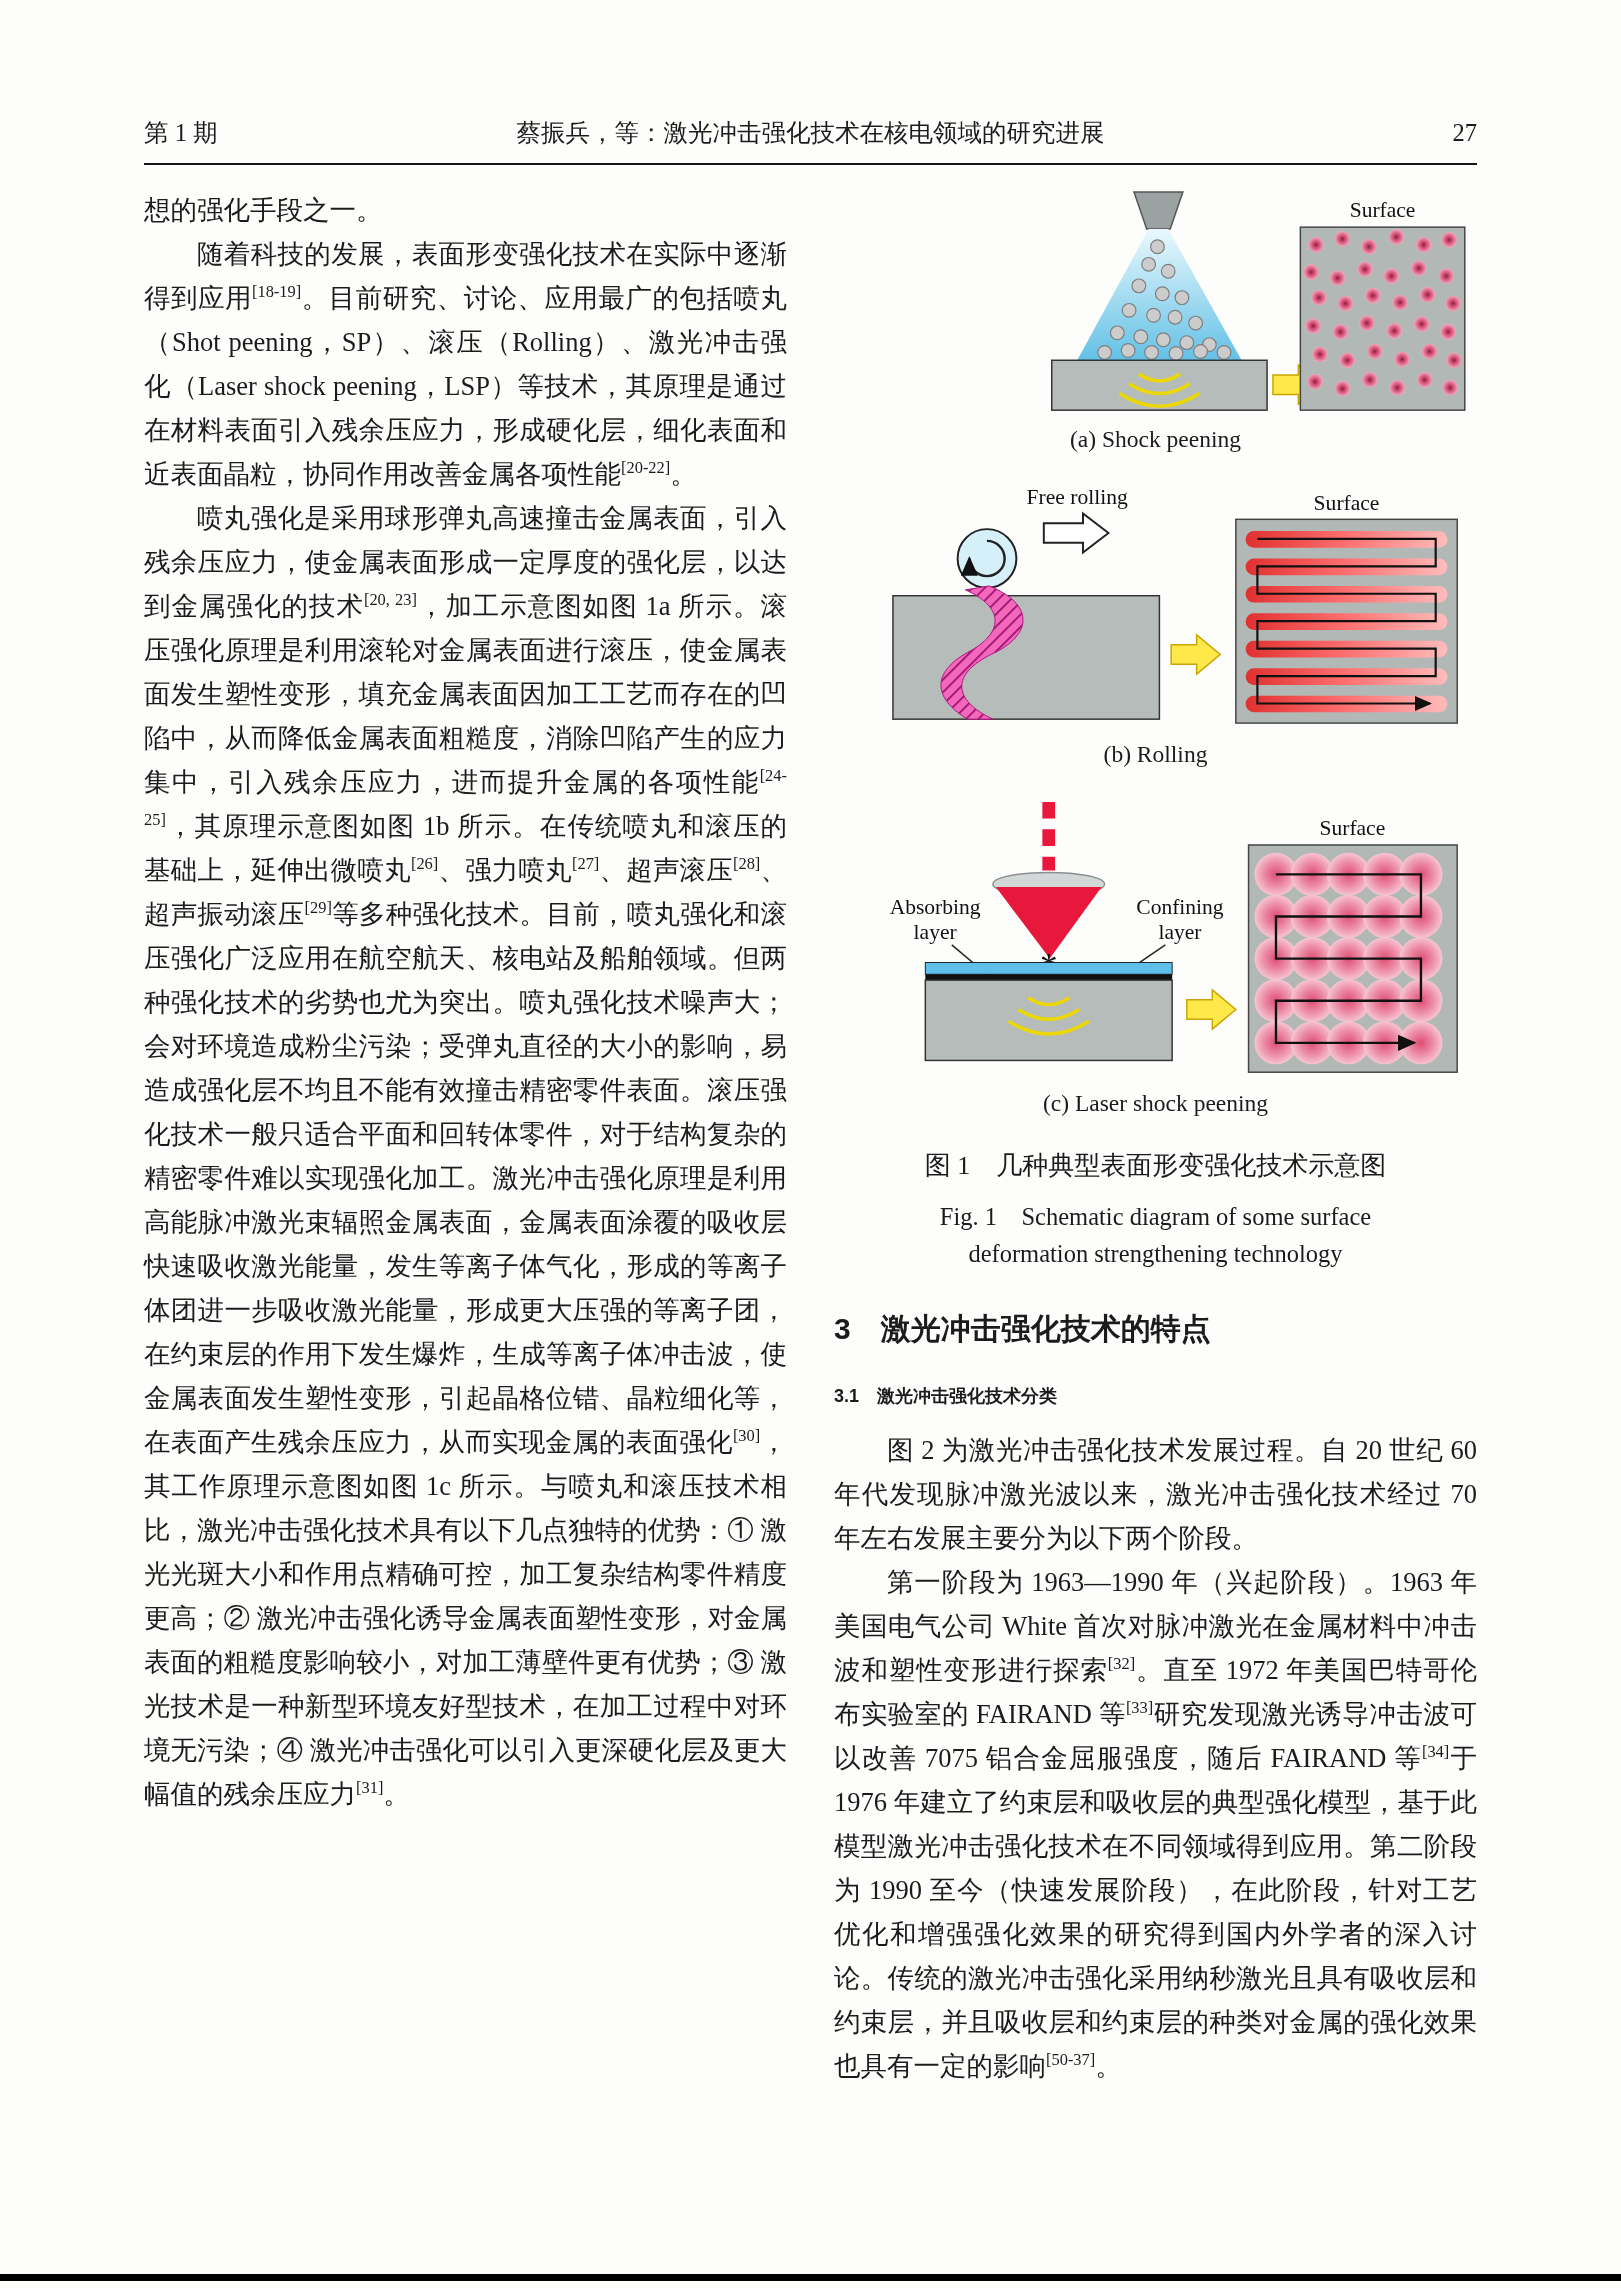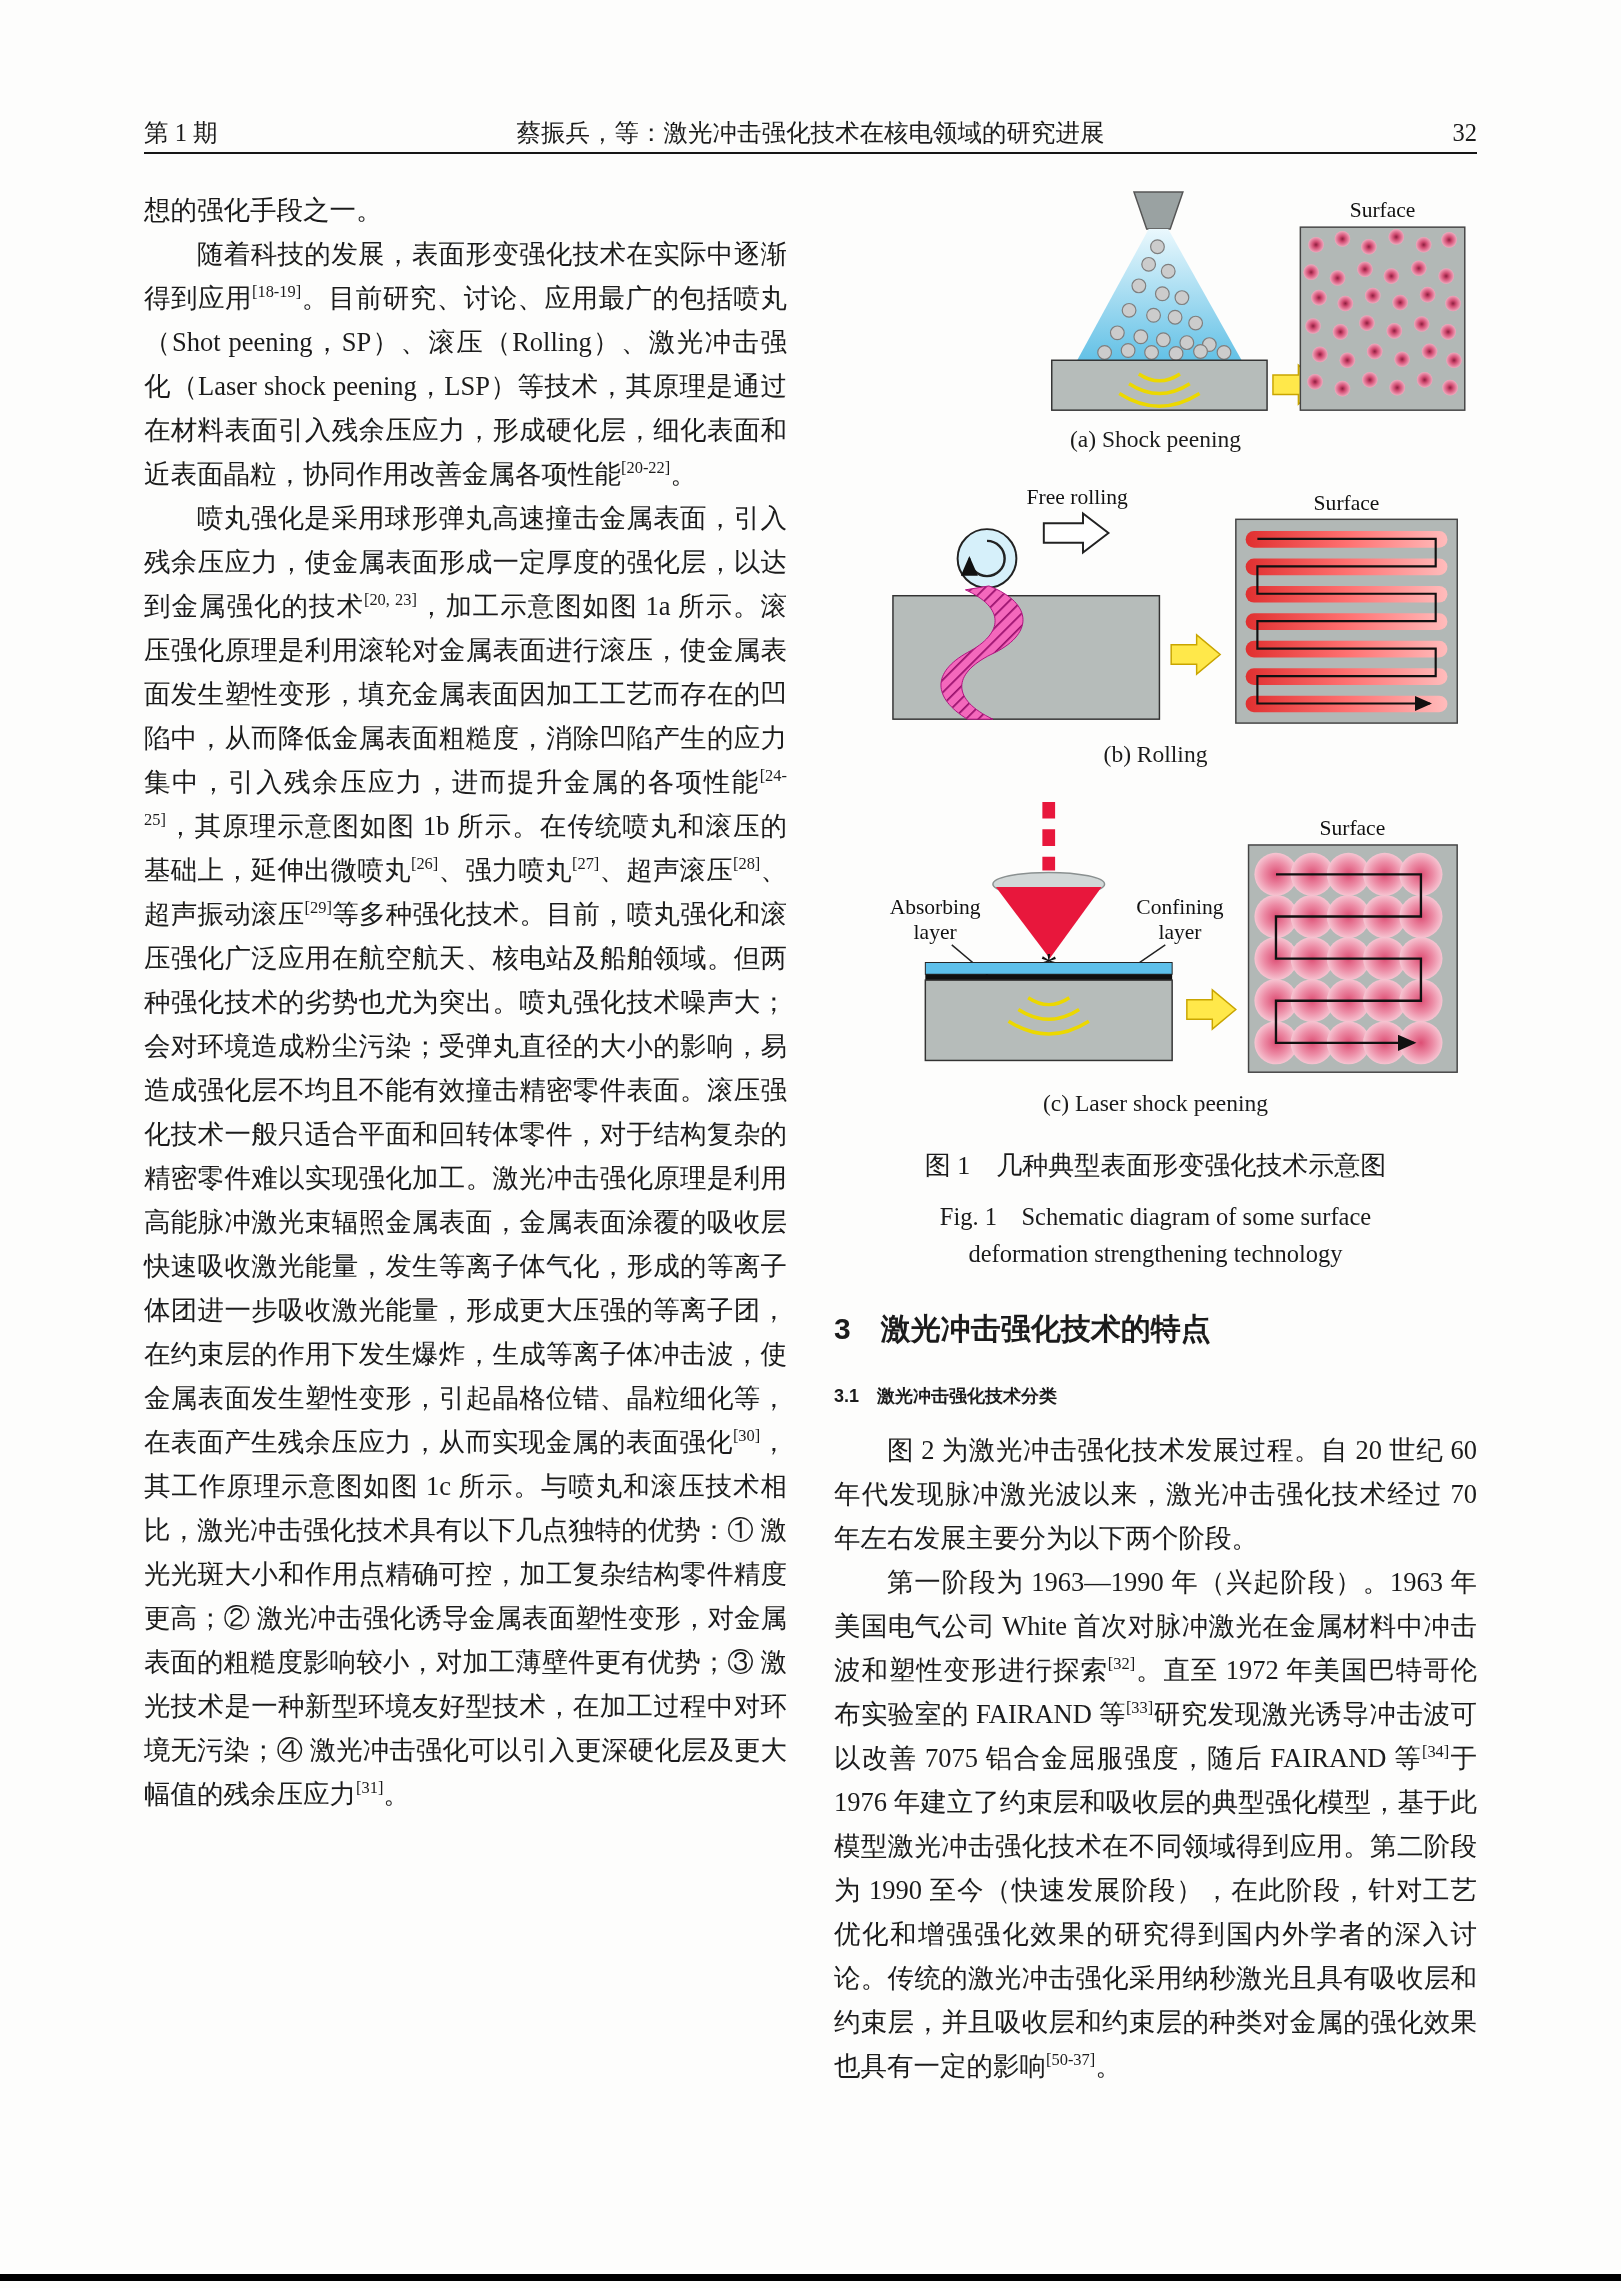--- a/index.html
+++ b/index.html
@@ -5,21 +5,21 @@
   * { margin:0; padding:0; box-sizing:border-box; }
   html,body { background:#d9d9d9; }
   .page {
     position:relative; width:1621px; height:2289px; margin:0 auto;
     background:#fdfdfc; overflow:hidden;
     font-family:"Liberation Serif", serif; color:#1b1b1b;
   }
   .header {
     position:absolute; top:116px; left:144px; width:1333px;
     display:flex; justify-content:space-between; align-items:baseline;
-    font-size:24.5px; padding-bottom:3px; border-bottom:2.5px solid #161616;font-family:Liberation Serif, serif;
+    font-size:24.5px; padding-bottom:14px; border-bottom:2.5px solid #161616;font-family:Liberation Serif, serif;
   }
   .header .h-issue { width:216px; text-align:left; }
   .header .h-title { flex:1; text-align:center; }
   .header .h-page { width:216px; text-align:right; }
   .columns {
     position:absolute; top:188px; left:144px; width:1333px;
     display:flex; gap:47px;justify-content:space-between;
   }
   .col { width:643px; font-size:26.5px; line-height:44px; text-align:justify; }
   .body-para { text-indent:2em; }
@@ -43,21 +43,21 @@
   .bottom-bar { position:absolute; left:0; bottom:7.8px; width:100%; height:6.9px; background:#000; }
 </style>
 </head>
 <body>
 
 <div class="page">
 
   <div class="header">
     <span class="h-issue">第 1 期</span>
     <span class="h-title">蔡振兵，等：激光冲击强化技术在核电领域的研究进展</span>
-    <span class="h-page">32</span>
+    <span class="h-page">27</span>
   </div>
 
   <div class="columns">
 
     <div class="col">
       <p class="cont-para">想的强化手段之一。</p>
       <p class="body-para">随着科技的发展，表面形变强化技术在实际中逐渐得到应用<sup>[18-19]</sup>。目前研究、讨论、应用最广的包括喷丸（Shot peening，SP）、滚压（Rolling）、激光冲击强化（Laser shock peening，LSP）等技术，其原理是通过在材料表面引入残余压应力，形成硬化层，细化表面和近表面晶粒，协同作用改善金属各项性能<sup>[20-22]</sup>。</p>
       <p class="body-para">喷丸强化是采用球形弹丸高速撞击金属表面，引入残余压应力，使金属表面形成一定厚度的强化层，以达到金属强化的技术<sup>[20, 23]</sup>，加工示意图如图 1a 所示。滚压强化原理是利用滚轮对金属表面进行滚压，使金属表面发生塑性变形，填充金属表面因加工工艺而存在的凹陷中，从而降低金属表面粗糙度，消除凹陷产生的应力集中，引入残余压应力，进而提升金属的各项性能<sup>[24-25]</sup>，其原理示意图如图 1b 所示。在传统喷丸和滚压的基础上，延伸出微喷丸<sup>[26]</sup>、强力喷丸<sup>[27]</sup>、超声滚压<sup>[28]</sup>、超声振动滚压<sup>[29]</sup>等多种强化技术。目前，喷丸强化和滚压强化广泛应用在航空航天、核电站及船舶领域。但两种强化技术的劣势也尤为突出。喷丸强化技术噪声大；会对环境造成粉尘污染；受弹丸直径的大小的影响，易造成强化层不均且不能有效撞击精密零件表面。滚压强化技术一般只适合平面和回转体零件，对于结构复杂的精密零件难以实现强化加工。激光冲击强化原理是利用高能脉冲激光束辐照金属表面，金属表面涂覆的吸收层快速吸收激光能量，发生等离子体气化，形成的等离子体团进一步吸收激光能量，形成更大压强的等离子团，在约束层的作用下发生爆炸，生成等离子体冲击波，使金属表面发生塑性变形，引起晶格位错、晶粒细化等，在表面产生残余压应力，从而实现金属的表面强化<sup>[30]</sup>，其工作原理示意图如图 1c 所示。与喷丸和滚压技术相比，激光冲击强化技术具有以下几点独特的优势：① 激光光斑大小和作用点精确可控，加工复杂结构零件精度更高；② 激光冲击强化诱导金属表面塑性变形，对金属表面的粗糙度影响较小，对加工薄壁件更有优势；③ 激光技术是一种新型环境友好型技术，在加工过程中对环境无污染；④ 激光冲击强化可以引入更深硬化层及更大幅值的残余压应力<sup>[31]</sup>。</p>
     </div>
 

